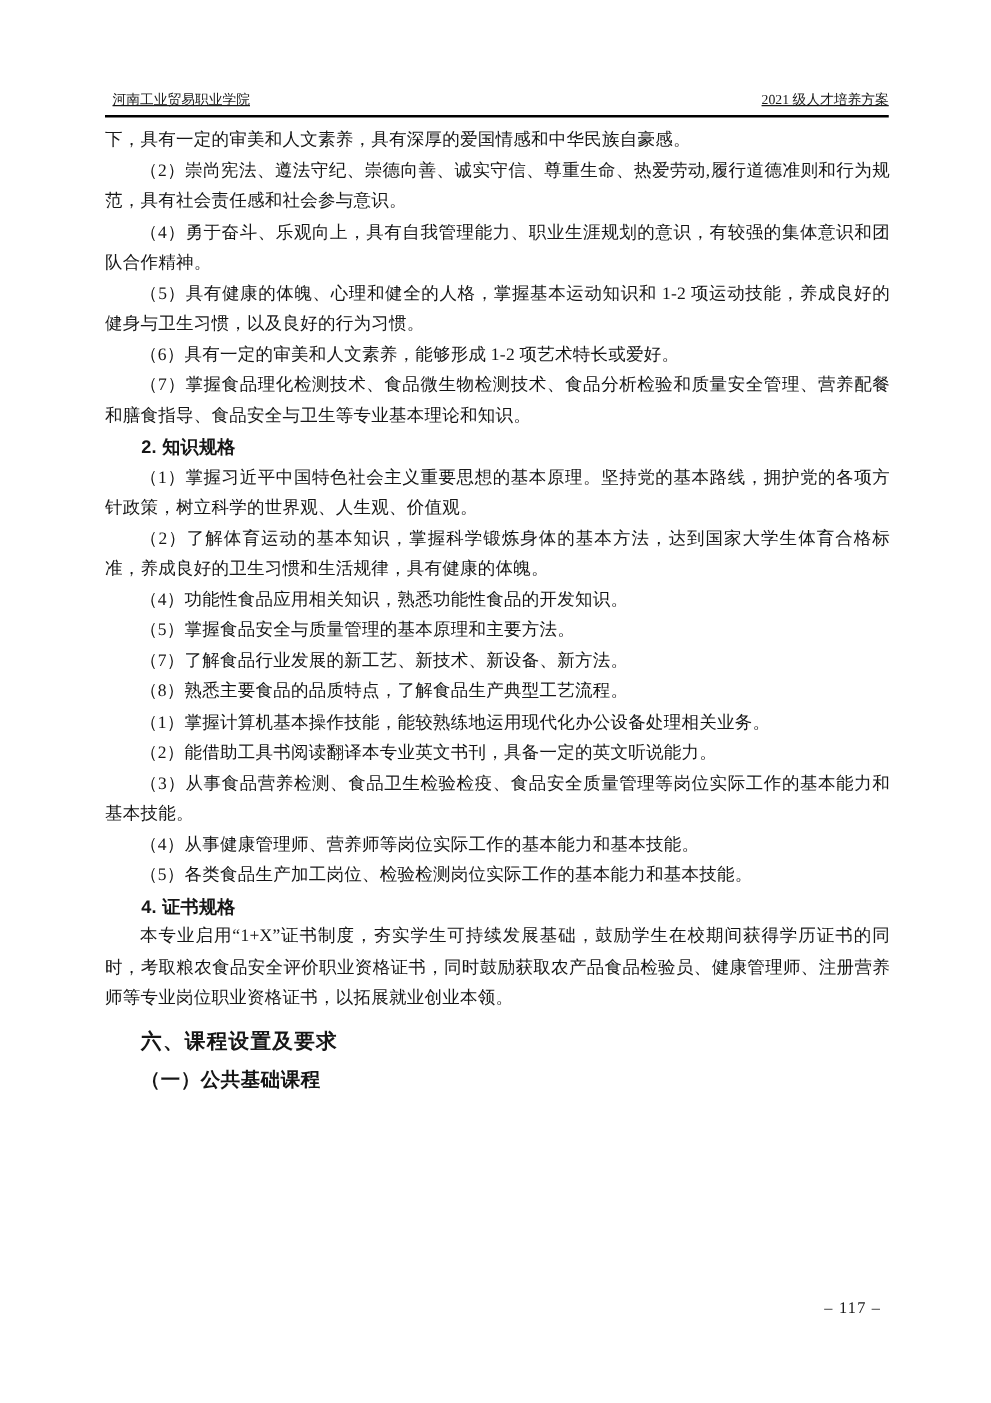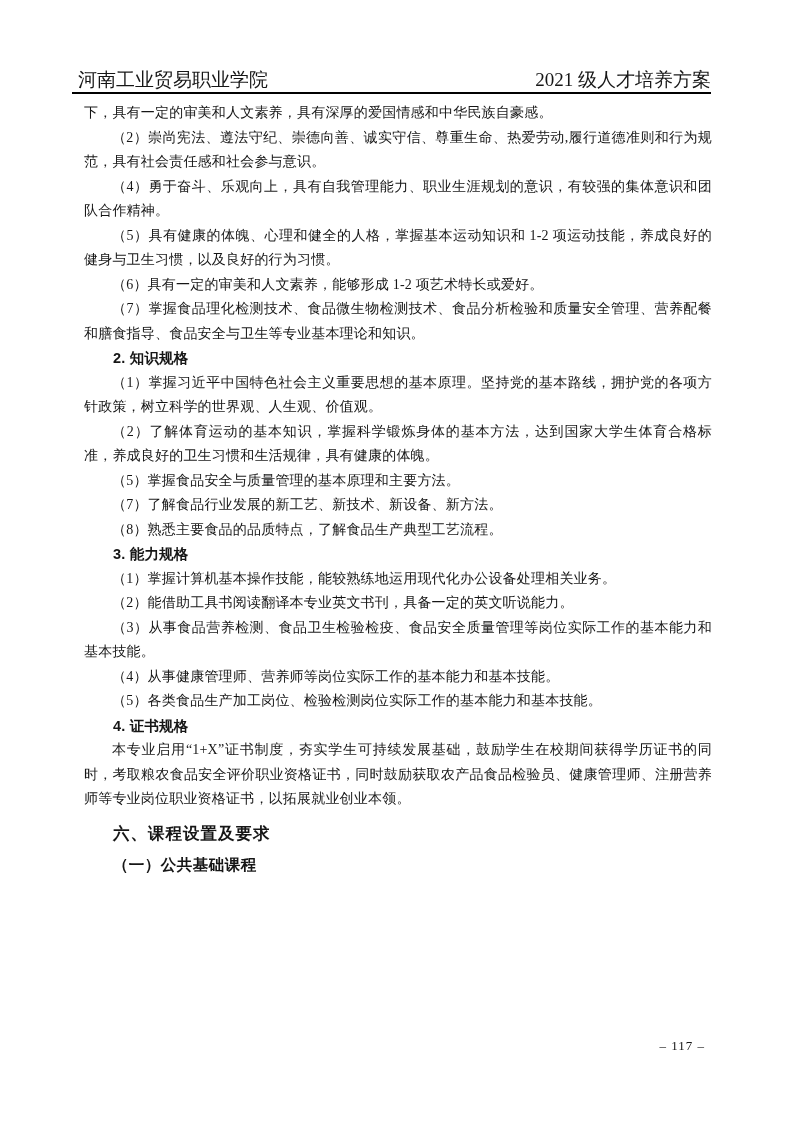--- a/index.html
+++ b/index.html
@@ -15,30 +15,31 @@
     color: #161616;
   }
   .page {
     position: absolute;
     inset: 0;
     background: #ffffff;
     overflow: hidden;
   }
   .header {
     position: absolute;
-    left: 72px;
+    left: 84px;
     right: 82px;
     top: 72px;
     display: flex;
     justify-content: space-between;
     align-items: flex-end;
-    font-size: 19px;
+    font-size: 11px;
     line-height: 16px;
     padding-bottom: 4px;
     border-bottom: 2.5px solid #000000;
+    text-decoration: underline;
   }
   .header .school { padding-left: 6px; }
   .content {
     position: absolute;
     left: 84px;
     right: 81px;
     top: 101px;
     font-size: 14px;
     line-height: 24.5px;
     text-align: justify;
@@ -93,24 +94,24 @@
   <div class="content">
     <p class="cont">下，具有一定的审美和人文素养，具有深厚的爱国情感和中华民族自豪感。</p>
     <p class="item">（2）崇尚宪法、遵法守纪、崇德向善、诚实守信、尊重生命、热爱劳动,履行道德准则和行为规范，具有社会责任感和社会参与意识。</p>
     <p class="item">（4）勇于奋斗、乐观向上，具有自我管理能力、职业生涯规划的意识，有较强的集体意识和团队合作精神。</p>
     <p class="item">（5）具有健康的体魄、心理和健全的人格，掌握基本运动知识和 1-2 项运动技能，养成良好的健身与卫生习惯，以及良好的行为习惯。</p>
     <p class="item">（6）具有一定的审美和人文素养，能够形成 1-2 项艺术特长或爱好。</p>
     <p class="item">（7）掌握食品理化检测技术、食品微生物检测技术、食品分析检验和质量安全管理、营养配餐和膳食指导、食品安全与卫生等专业基本理论和知识。</p>
     <p class="h3">2. 知识规格</p>
     <p class="item">（1）掌握习近平中国特色社会主义重要思想的基本原理。坚持党的基本路线，拥护党的各项方针政策，树立科学的世界观、人生观、价值观。</p>
     <p class="item">（2）了解体育运动的基本知识，掌握科学锻炼身体的基本方法，达到国家大学生体育合格标准，养成良好的卫生习惯和生活规律，具有健康的体魄。</p>
+    <p class="item">（4）功能性食品应用相关知识，熟悉功能性食品的开发知识。</p>
     <p class="item">（5）掌握食品安全与质量管理的基本原理和主要方法。</p>
     <p class="item">（7）了解食品行业发展的新工艺、新技术、新设备、新方法。</p>
     <p class="item">（8）熟悉主要食品的品质特点，了解食品生产典型工艺流程。</p>
-    <p class="h3">3. 能力规格</p>
     <p class="item">（1）掌握计算机基本操作技能，能较熟练地运用现代化办公设备处理相关业务。</p>
     <p class="item">（2）能借助工具书阅读翻译本专业英文书刊，具备一定的英文听说能力。</p>
     <p class="item">（3）从事食品营养检测、食品卫生检验检疫、食品安全质量管理等岗位实际工作的基本能力和基本技能。</p>
     <p class="item">（4）从事健康管理师、营养师等岗位实际工作的基本能力和基本技能。</p>
     <p class="item">（5）各类食品生产加工岗位、检验检测岗位实际工作的基本能力和基本技能。</p>
     <p class="h3">4. 证书规格</p>
     <p class="item">本专业启用“1+X”证书制度，夯实学生可持续发展基础，鼓励学生在校期间获得学历证书的同时，考取粮农食品安全评价职业资格证书，同时鼓励获取农产品食品检验员、健康管理师、注册营养师等专业岗位职业资格证书，以拓展就业创业本领。</p>
     <p class="h1">六、课程设置及要求</p>
     <p class="h2">（一）公共基础课程</p>
   </div>

